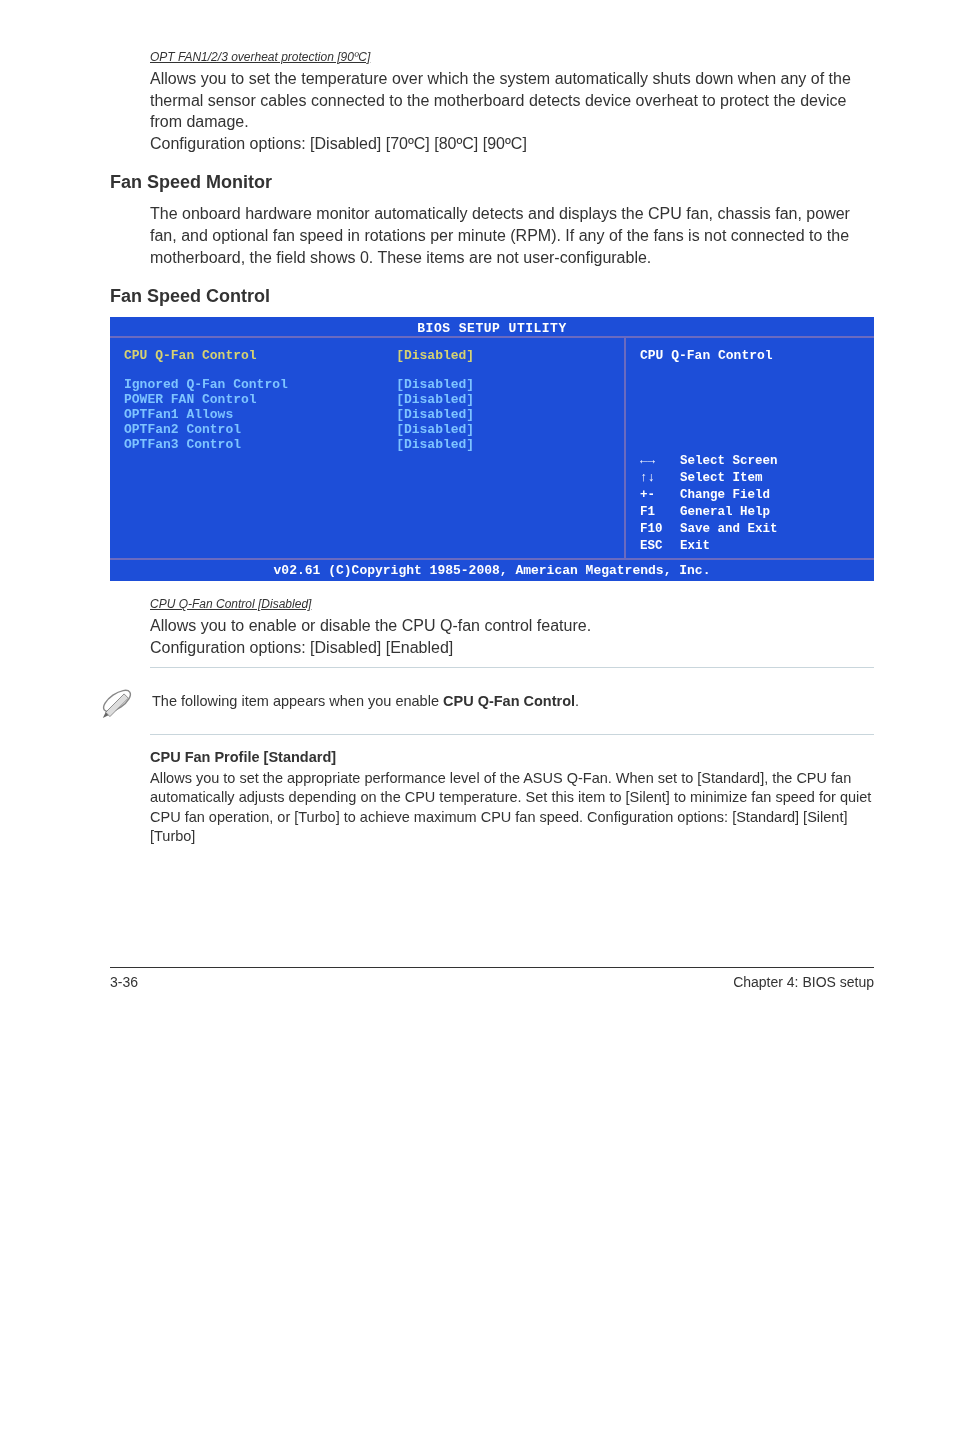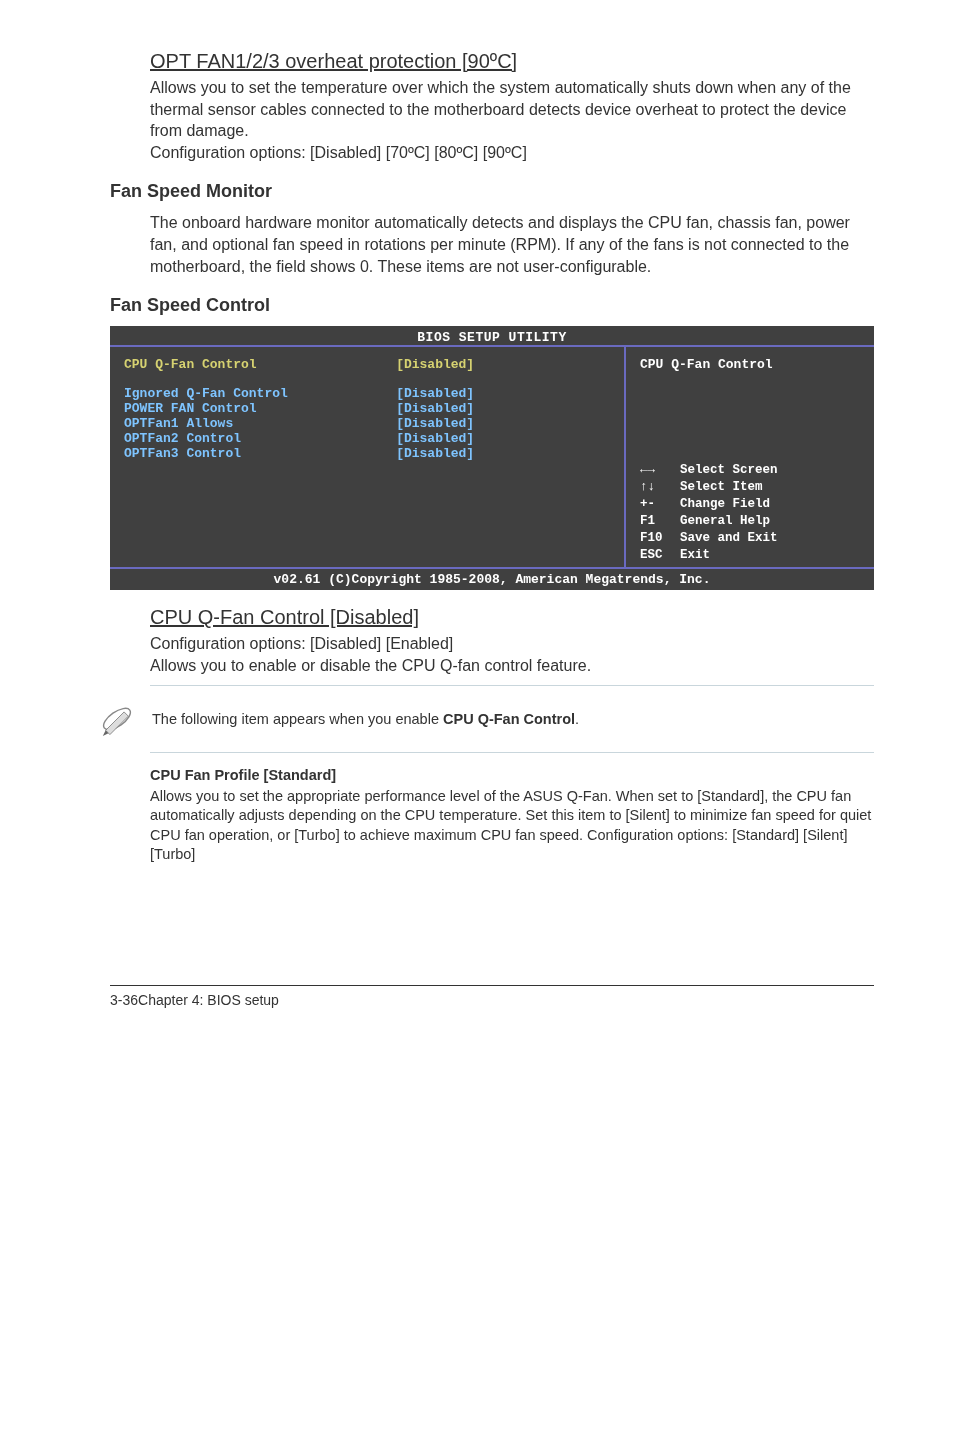--- a/index.html
+++ b/index.html
@@ -12,35 +12,36 @@
   }
   .page {
     padding: 50px 80px 40px 110px;
     box-sizing: border-box;
   }
   .section-indent {
     margin-left: 40px;
     margin-bottom: 18px;
   }
   .item-heading {
+    font-style: italic;
     text-decoration: underline;
-    font-size: 20px;
+    font-size: 12px;
     margin-bottom: 4px;
   }
   .body-text {
     font-size: 16px;
     line-height: 1.35;
   }
   .h-fan {
     font-weight: bold;
     font-size: 18px;
     margin: 18px 0 10px 0;
   }
   .bios-box {
-    background: #404040;
+    background: #1d4ed8;
     color: #f0eca0;
     font-family: "Courier New", monospace;
     font-size: 13px;
     font-weight: bold;
     margin: 8px 0 16px 0;
     position: relative;
   }
   .bios-title-bar {
     text-align: center;
     color: #fff;
@@ -111,20 +112,21 @@
     font-weight: bold;
     font-size: 14.5px;
     margin-bottom: 4px;
   }
   .sub-body {
     font-size: 14.5px;
     line-height: 1.35;
   }
   .page-footer {
     display: flex;
+    justify-content: space-between;
     border-top: 1px solid #333;
     margin-top: 120px;
     padding-top: 6px;
     font-size: 14px;
     margin-left: -40px;
   }
 </style>
 </head>
 <body>
 
@@ -203,22 +205,22 @@
               <span>Exit</span>
             </div>
         </div>
       </div>
     </div>
     <div class="bios-footer">v02.61 (C)Copyright 1985-2008, American Megatrends, Inc.</div>
   </div>
 
   <div class="section-indent">
     <div class="item-heading">CPU Q-Fan Control [Disabled]</div>
+    <div class="body-text">Allows you to enable or disable the CPU Q-fan control feature.</div>
     <div class="body-text">Configuration options: [Disabled] [Enabled]</div>
-    <div class="body-text">Allows you to enable or disable the CPU Q-fan control feature.</div>
 
     <div class="note-row">
       <svg class="pencil-icon" viewBox="0 0 48 48">
         <ellipse cx="24" cy="24" rx="22" ry="10" fill="none" stroke="#888" stroke-width="2" transform="rotate(-35 24 24)"></ellipse>
         <path d="M 8 40 L 34 14 L 40 20 L 14 46 Z" fill="#ddd" stroke="#666" stroke-width="1"></path>
         <path d="M 8 40 L 4 48 L 12 44 Z" fill="#666"></path>
       </svg>
       <div class="note-text">
         <span>The following item appears when you enable </span><b>CPU Q-Fan Control</b><span>.</span>
       </div>

